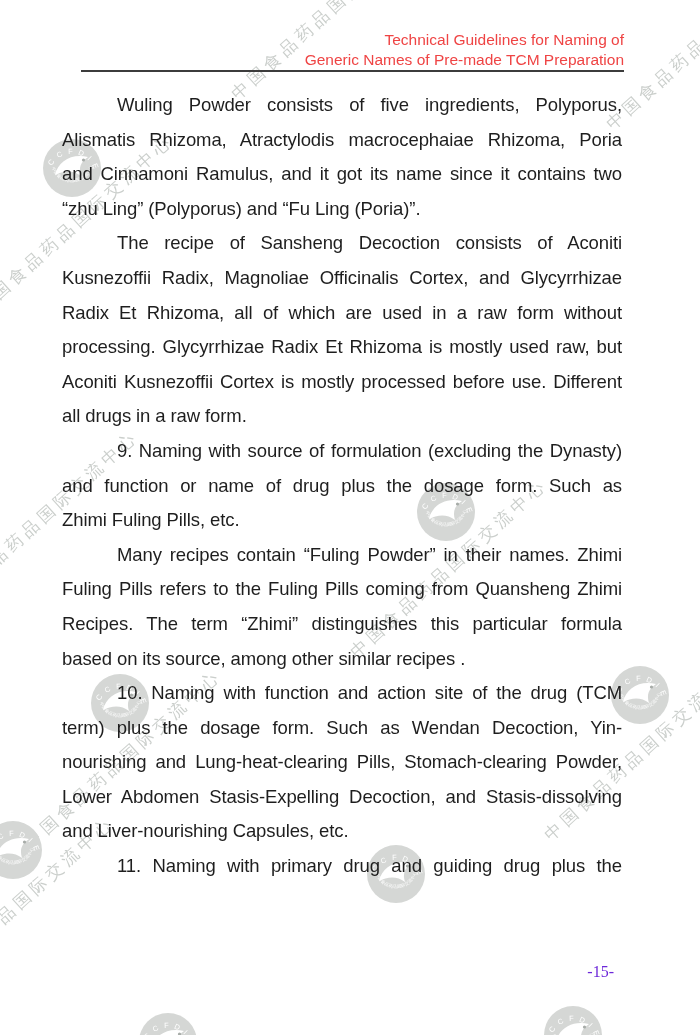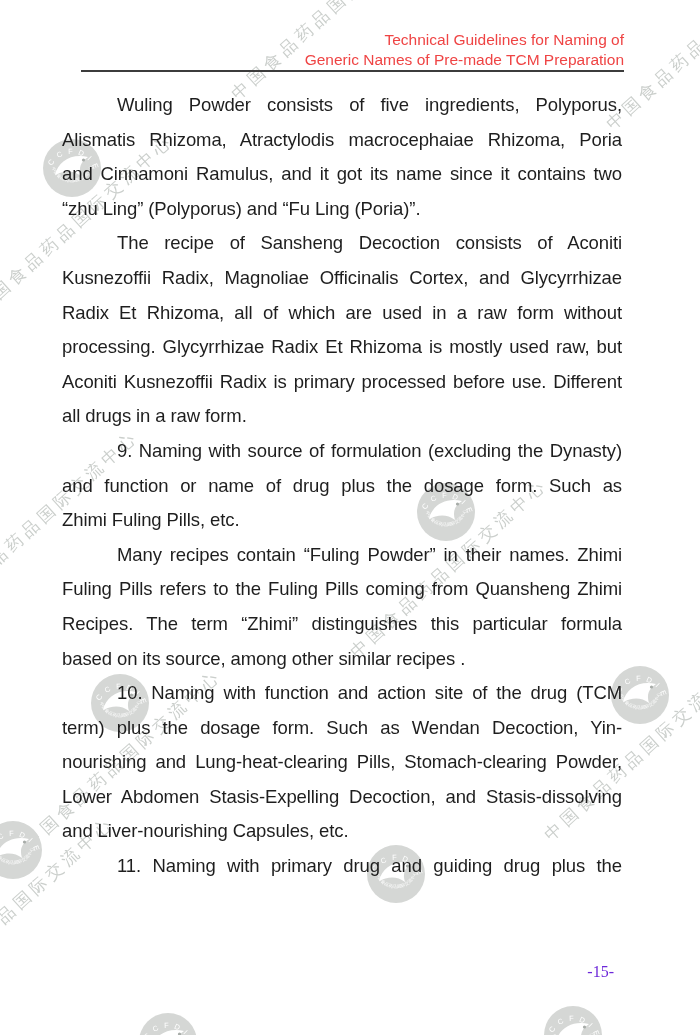--- a/index.html
+++ b/index.html
@@ -136,21 +136,21 @@
           <div class="line indent">Wuling Powder consists of five ingredients, Polyporus,</div>
           <div class="line">Alismatis Rhizoma, Atractylodis macrocephaiae Rhizoma, Poria</div>
           <div class="line">and Cinnamoni Ramulus, and it got its name since it contains two</div>
           <div class="line endline">“zhu Ling” (Polyporus) and “Fu Ling (Poria)”.</div>
         </div>
         <div class="para">
           <div class="line indent">The recipe of Sansheng Decoction consists of Aconiti</div>
           <div class="line">Kusnezoffii Radix, Magnoliae Officinalis Cortex, and Glycyrrhizae</div>
           <div class="line">Radix Et Rhizoma, all of which are used in a raw form without</div>
           <div class="line">processing. Glycyrrhizae Radix Et Rhizoma is mostly used raw, but</div>
-          <div class="line">Aconiti Kusnezoffii Radix is primary processed before use. Different</div>
+          <div class="line">Aconiti Kusnezoffii Cortex is mostly processed before use. Different</div>
           <div class="line endline">all drugs in a raw form.</div>
         </div>
         <div class="para">
           <div class="line indent">9. Naming with source of formulation (excluding the Dynasty)</div>
           <div class="line">and function or name of drug plus the dosage form. Such as</div>
           <div class="line endline">Zhimi Fuling Pills, etc.</div>
         </div>
         <div class="para">
           <div class="line indent">Many recipes contain “Fuling Powder” in their names. Zhimi</div>
           <div class="line">Fuling Pills refers to the Fuling Pills coming from Quansheng Zhimi</div>

